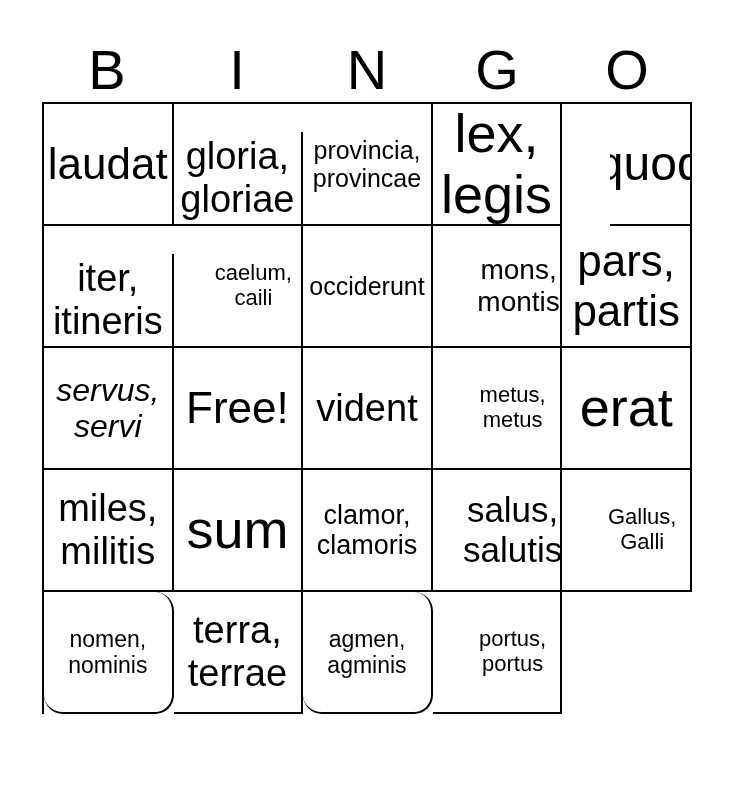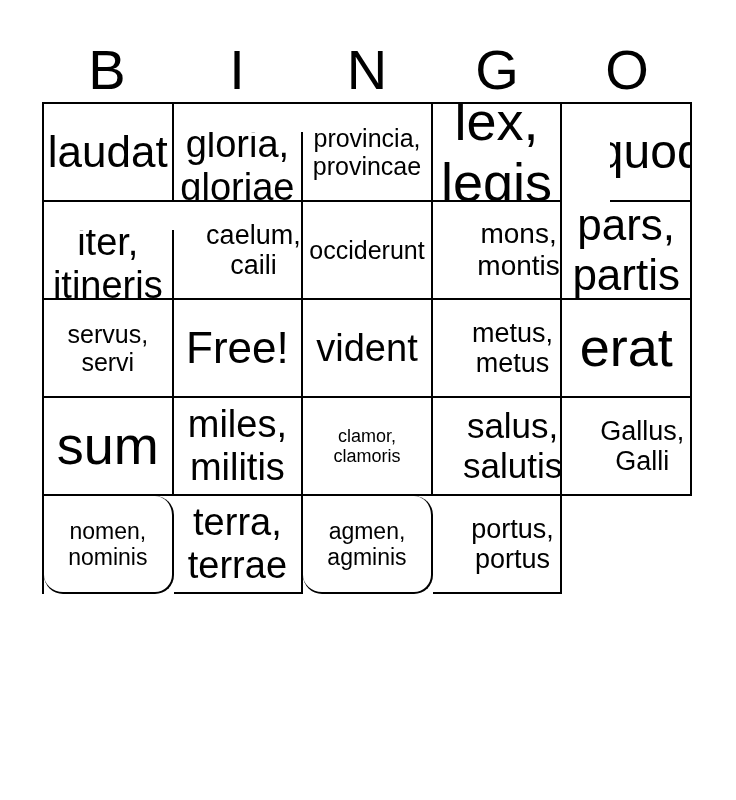--- a/index.html
+++ b/index.html
@@ -32,21 +32,21 @@
     font-size: 56px;
     line-height: 1;
     font-weight: 400;
     color: #000000;
   }
   .grid {
     position: absolute;
     left: 42px;
     top: 102px;
     width: 650px;
-    height: 492px;
+    height: 612px;
     display: grid;
     grid-template-columns: repeat(5, 1fr);
     grid-template-rows: repeat(5, 1fr);
     border-top: 2px solid #000000;
     border-left: 2px solid #000000;
     box-sizing: border-box;
   }
   .cell {
     border-right: 2px solid #000000;
     border-bottom: 2px solid #000000;
@@ -55,24 +55,24 @@
     align-items: center;
     justify-content: center;
     text-align: center;
     white-space: pre-line;
     line-height: 1.13;
     overflow: hidden;
     color: #000000;
     background: #ffffff;
   }
   .s25 { font-size: 25px; }
-  .s27 { font-size: 18px; text-align: center; }
+  .s27 { font-size: 27px; text-align: center; }
   .s29 { font-size: 23px; border-radius: 19px; }
-  .s30 { font-size: 25px; }
-  .s32 { font-size: 27px; padding-left: 32px; }
+  .s30 { font-size: 32px; font-style: italic; }
+  .s32 { font-size: 22px; padding-left: 32px; }
   .s35 { font-size: 35px; padding-left: 32px; }
   .s36 { font-size: 28px; padding-left: 44px; }
   .s38 { font-size: 38px; margin-top: 28px; }
   .s42 { font-size: 38px; }
   .s44 { font-size: 44px; }
   .s46 { font-size: 54px; }
   .s48 { font-size: 48px; margin-left: 48px; }
 </style>
 </head>
 <body>
@@ -108,23 +108,23 @@
 partis</div>
 
     <div class="cell s30">servus,
 servi</div>
     <div class="cell s44">Free!</div>
     <div class="cell s42">vident</div>
     <div class="cell s32">metus,
 metus</div>
 
     <div class="cell s46">erat</div>
-    <div class="cell s46">sum</div>
     <div class="cell s42">miles,
 militis</div>
+    <div class="cell s46">sum</div>
     <div class="cell s27">clamor,
 clamoris</div>
     <div class="cell s35">salus,
 salutis</div>
 
     <div class="cell s32">Gallus,
 Galli</div>
     <div class="cell s29">nomen,
 nominis</div>
     <div class="cell s42">terra,

